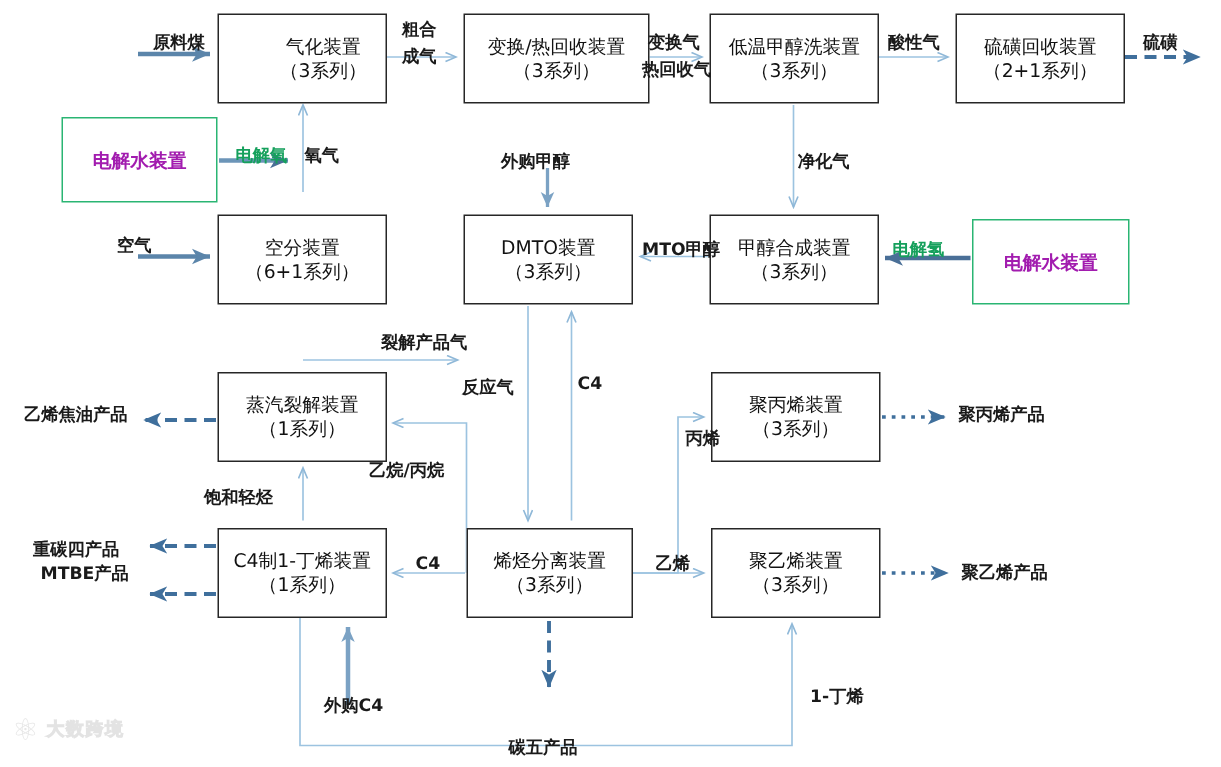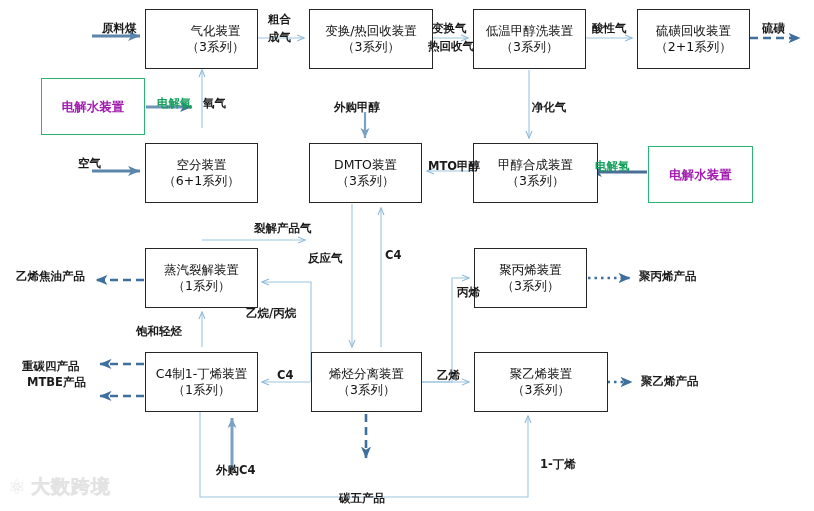--- a/index.html
+++ b/index.html
@@ -46,21 +46,21 @@
   
   #wm{
     position:absolute;left:8px;top:474px;
     display:flex;align-items:center;gap:6px;
     z-index:9;opacity:1;
   }
   #wm .glyph{
     font-size:20px;color:#e6e6e6;font-weight:bold;letter-spacing:-1px;
   }
   #wm .wtext{
-    font-size:19px;color:#eaeaea;font-weight:bold;letter-spacing:1px;
+    font-size:12px;color:#eaeaea;font-weight:bold;letter-spacing:1px;
     -webkit-text-stroke:0.6px #e3e3e3;
   }
 </style>
 </head>
 <body>
 
 <div id="canvas">
 
   <svg id="wires" viewBox="0 0 814 511" xmlns="http://www.w3.org/2000/svg">
     <defs>
@@ -162,21 +162,21 @@
         <div class="l1">电解水装置</div>
       </div>
       <div class="node black" style="left: 145px; top: 143px; width: 113px; height: 60px;">
         <div class="l1">空分装置</div>
         <div class="l2">（6+1系列）</div>
       </div>
       <div class="node black" style="left: 309px; top: 143px; width: 113px; height: 60px;">
         <div class="l1">DMTO装置</div>
         <div class="l2">（3系列）</div>
       </div>
-      <div class="node black" style="left: 473px; top: 143px; width: 125px; height: 60px;">
+      <div class="node black" style="left: 473px; top: 143px; width: 113px; height: 60px;">
         <div class="l1">甲醇合成装置</div>
         <div class="l2">（3系列）</div>
       </div>
       <div class="node green" style="left: 648px; top: 146px; width: 105px; height: 57px;">
         <div class="l1">电解水装置</div>
       </div>
       <div class="node black" style="left: 145px; top: 248px; width: 113px; height: 60px;">
         <div class="l1">蒸汽裂解装置</div>
         <div class="l2">（1系列）</div>
       </div>
@@ -185,21 +185,21 @@
         <div class="l2">（3系列）</div>
       </div>
       <div class="node black" style="left: 145px; top: 352px; width: 113px; height: 60px;">
         <div class="l1">C4制1-丁烯装置</div>
         <div class="l2">（1系列）</div>
       </div>
       <div class="node black" style="left: 311px; top: 352px; width: 111px; height: 60px;">
         <div class="l1">烯烃分离装置</div>
         <div class="l2">（3系列）</div>
       </div>
-      <div class="node black" style="left: 474px; top: 352px; width: 134px; height: 60px;">
+      <div class="node black" style="left: 474px; top: 352px; width: 113px; height: 60px;">
         <div class="l1">聚乙烯装置</div>
         <div class="l2">（3系列）</div>
       </div>
     </div>
   <div id="labels-host">
       <div class="lbl bold" style="left: 102px; top: 22px;">原料煤</div>
       <div class="lbl bold" style="left: 268px; top: 13px;">粗合</div>
       <div class="lbl bold" style="left: 268px; top: 31px;">成气</div>
       <div class="lbl bold" style="left: 432px; top: 22px;">变换气</div>
       <div class="lbl bold" style="left: 428px; top: 40px;">热回收气</div>

